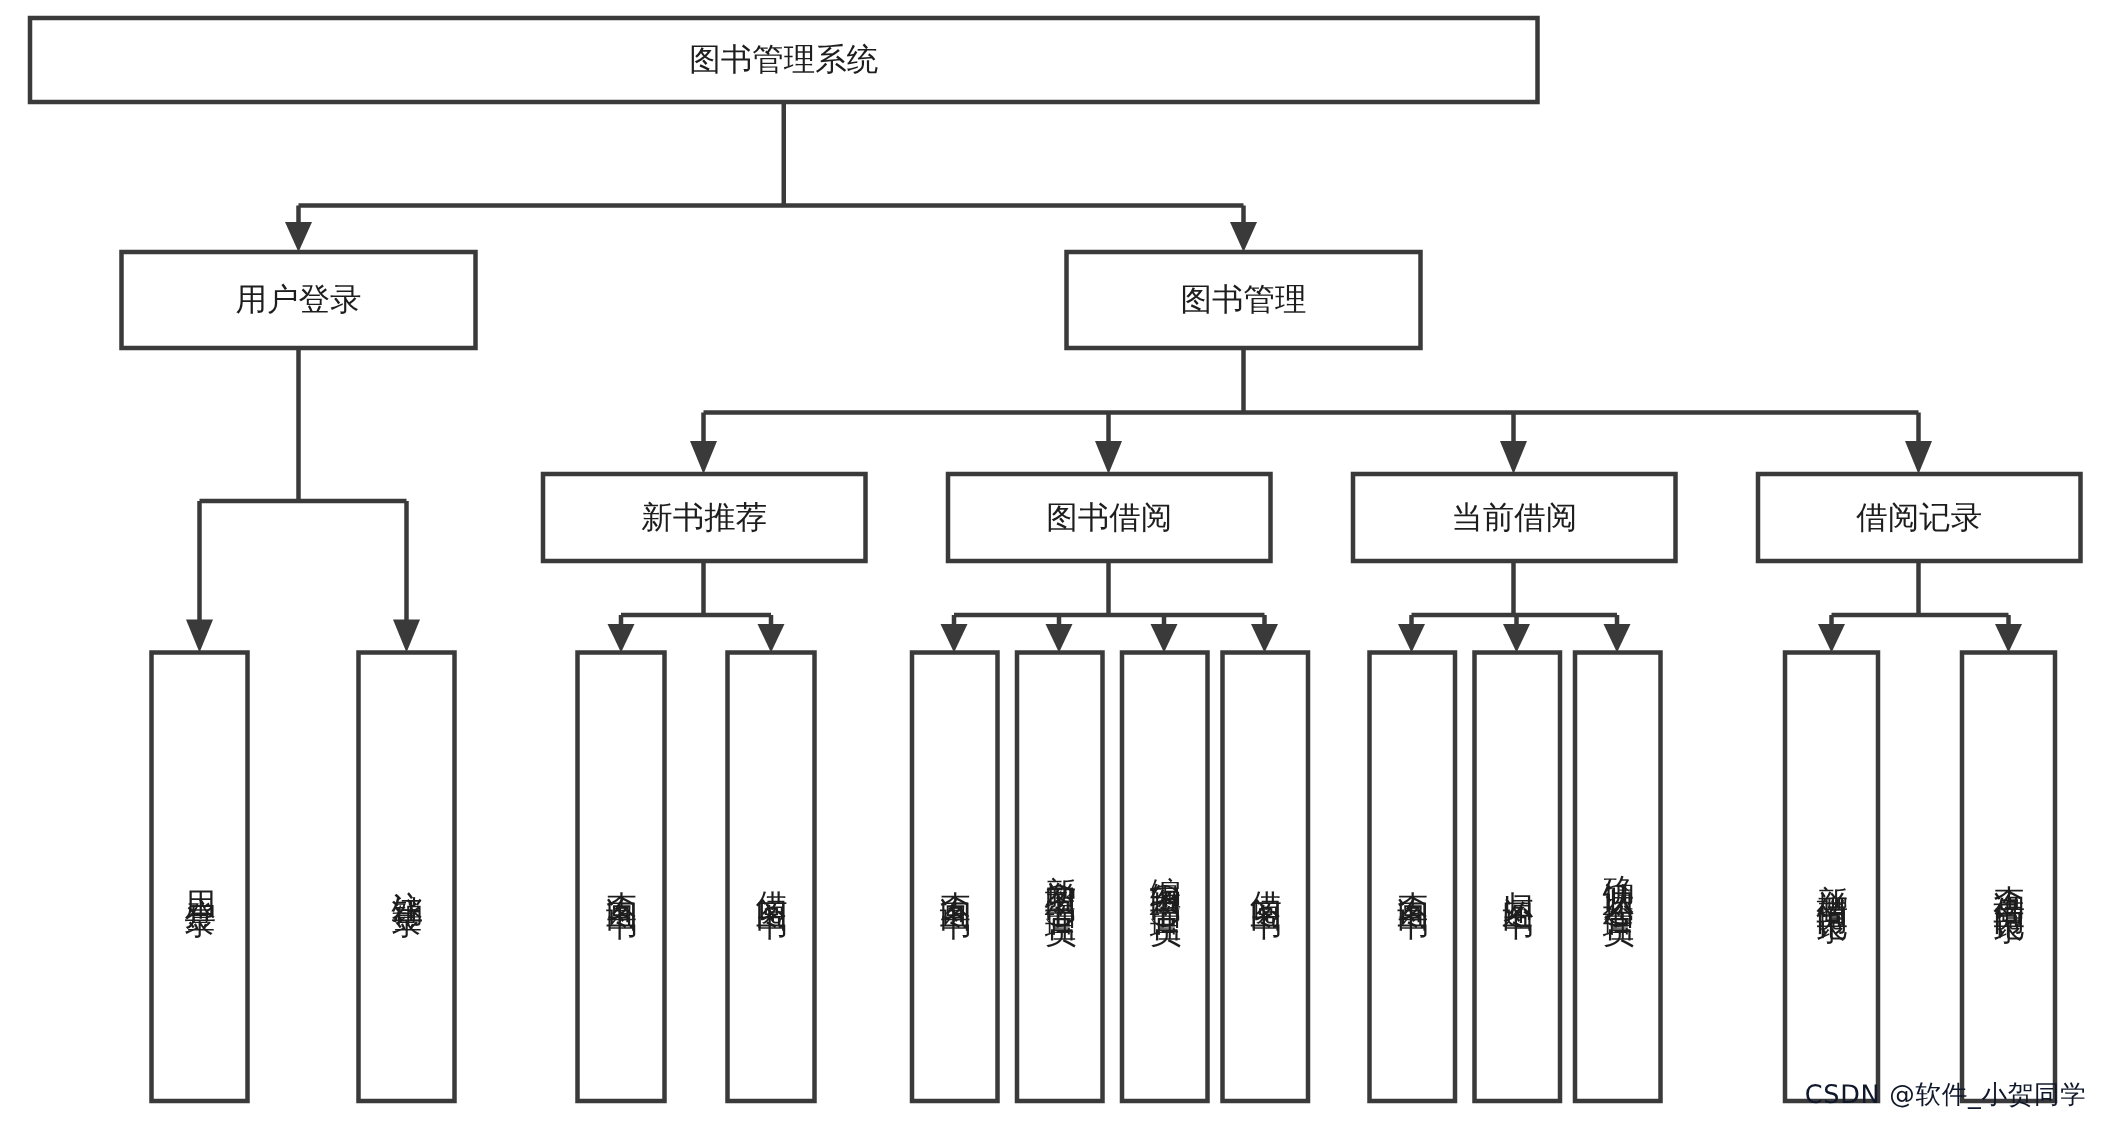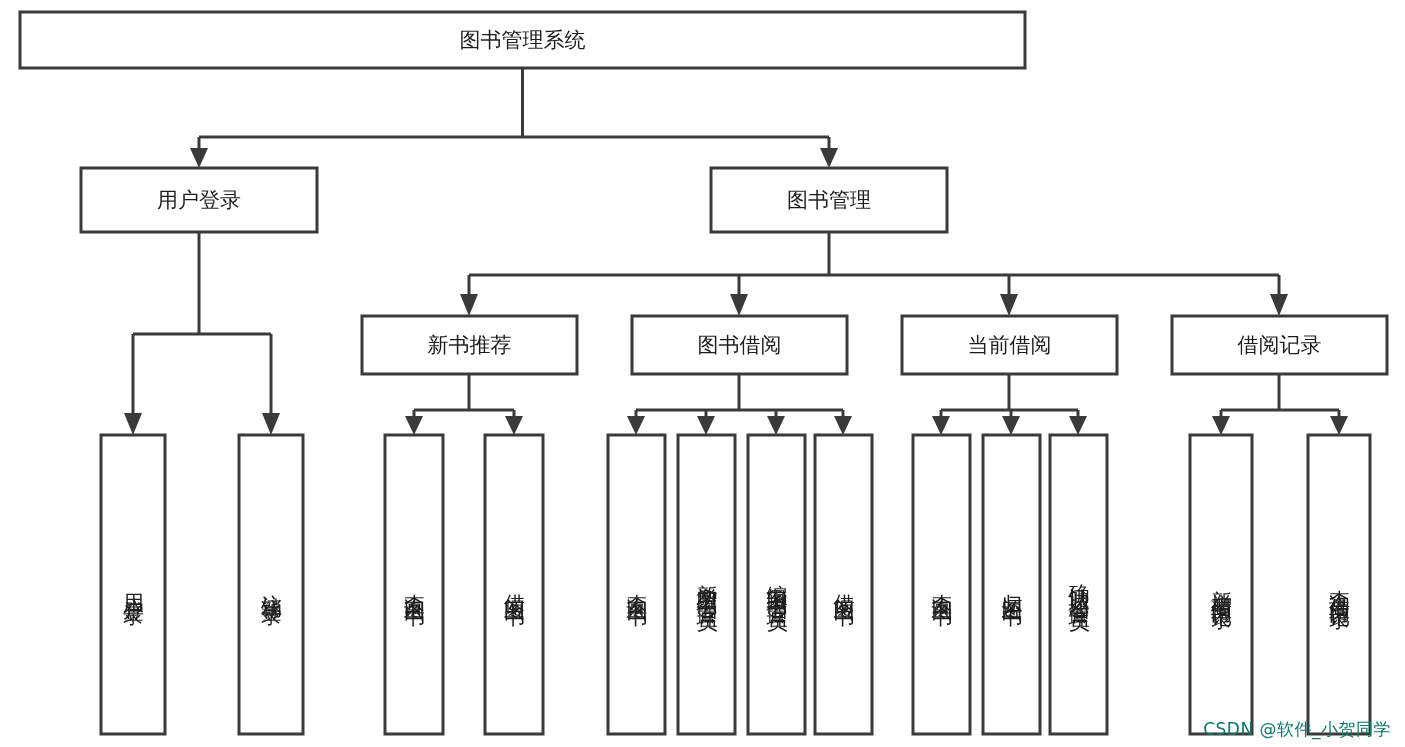--- a/index.html
+++ b/index.html
@@ -65,21 +65,21 @@
     text-align: center;
     white-space: nowrap;
     pointer-events: none;
   }
   .watermark {
     position: absolute;
     right: 14px;
     bottom: 6px;
     font-family: "DejaVu Sans", "Liberation Sans", sans-serif;
     font-size: 17px;
-    color: #0f766e;
+    color: #0f172a;
     letter-spacing: 0.5px;
     white-space: nowrap;
   }
 </style>
 </head>
 <body>
 
 <div id="diagram-root">
 
   <svg id="tree-svg" viewBox="0 0 1405 747">

